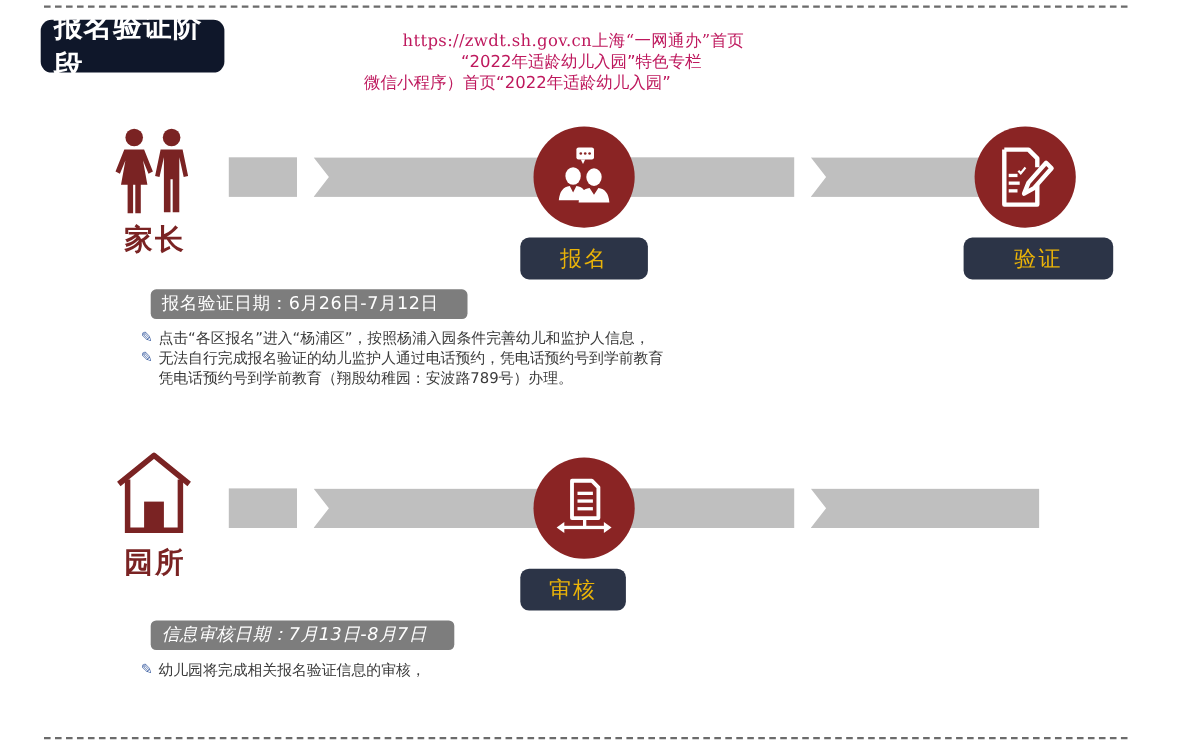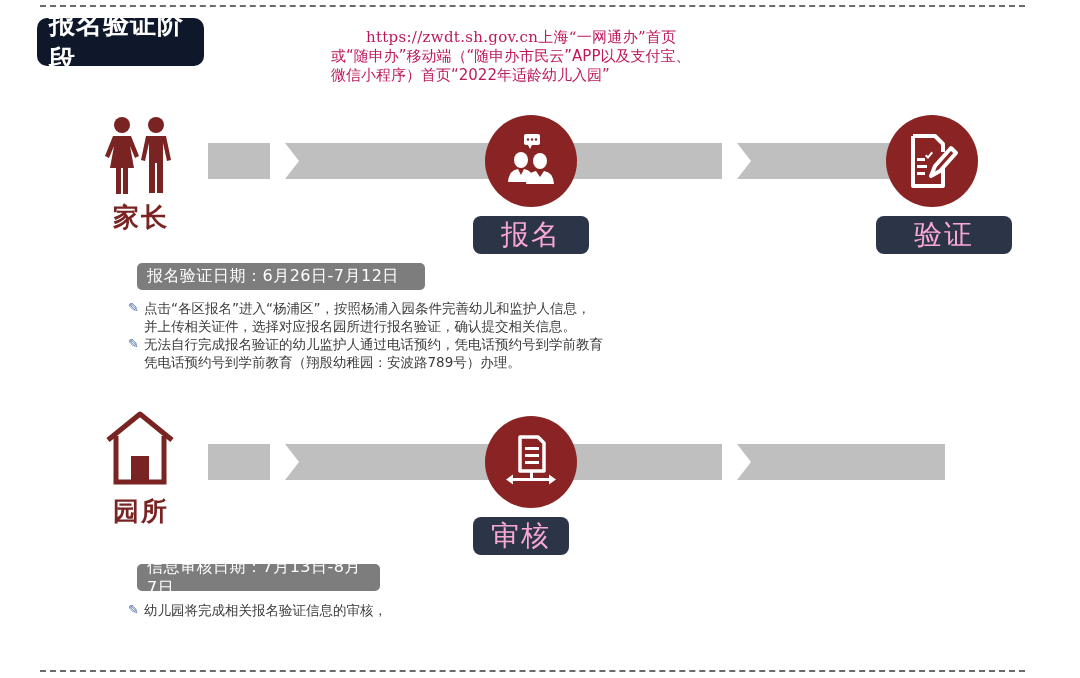--- a/index.html
+++ b/index.html
@@ -24,22 +24,22 @@
 
   .bar { position: absolute; height: 36px; background: #bfbfbf; }
   .chev { position: absolute; height: 36px; background: #bfbfbf;
           clip-path: polygon(0 0, 100% 0, 100% 100%, 0 100%, 14px 50%); }
 
   .node-circle {
     position: absolute; width: 92px; height: 92px; border-radius: 50%; background: #8a2424;
     display: flex; align-items: center; justify-content: center;
   }
   .node-label {
-    position: absolute; height: 38px; background: #2c3447; color: #f9a8d4; border-radius: 8px;
-    font-size: 28px; display: flex; align-items: center; justify-content: center; letter-spacing: 2px;
+    position: absolute; height: 38px; background: #2c3447; color: #eab308; border-radius: 8px;
+    font-size: 20px; display: flex; align-items: center; justify-content: center; letter-spacing: 2px;
   }
 
   .actor-label { color: #7a2323; font-size: 26px; font-weight: bold; letter-spacing: 2px; }
 
   .date-pill {
     position: absolute; height: 27px; background: #7d7d7d; color: #fff; border-radius: 5px;
     font-size: 16px; display: flex; align-items: center; padding: 0 10px; letter-spacing: 0.5px;
   }
 
   .note { position: absolute; color: #3a3a3a; font-size: 13.5px; line-height: 18px; }
@@ -49,21 +49,21 @@
 </style>
 </head>
 <body>
 
 <div class="dash top"></div>
 
 <div class="abs stage-title">报名验证阶段</div>
 
 <div class="abs url-block">
   <div class="l mono" style="padding-left:35px;">https://zwdt.sh.gov.cn上海“一网通办”首页</div>
-  <div class="l">或“随申办”移动端（“随申办市民云”APP以及支付宝、</div>
+  <div class="l" style="padding-left:88px;">“2022年适龄幼儿入园”特色专栏</div>
   <div class="l">微信小程序）首页“2022年适龄幼儿入园”</div>
 </div>
 
 <div class="abs" style="left:104px; top:116px; width:72px; height:78px;">
   <svg width="72" height="78" viewBox="0 0 72 78">
     <g fill="#7a2323">
       <circle cx="18" cy="9" r="8"></circle>
       <path d="M9 20 h18 l8 20 -4 2 -5 -12 4 22 h-6 v26 h-5 v-26 h-2 v26 h-5 v-26 h-6 l4 -22 -5 12 -4 -2z"></path>
       <circle cx="52" cy="9" r="8"></circle>
       <path d="M42 20 h20 l5 24 -4 1 -4 -18 v50 h-6 v-30 h-2 v30 h-6 v-50 l-4 18 -4 -1z"></path>
@@ -113,24 +113,20 @@
 <div class="node-label" style="left:876px; top:216px; width:136px;">验证</div>
 
 <div class="date-pill" style="left:137px; top:263px; width:288px;">报名验证日期：6月26日-7月12日</div>
 
 <div class="note" style="left:128px; top:299px;">
   <div class="item">
     <span class="pen">✎</span>
     <span class="txt">点击“各区报名”进入“杨浦区”，按照杨浦入园条件完善幼儿和监护人信息，</span>
   </div>
   <div class="item">
-    <span class="pen"></span>
-    <span class="txt">并上传相关证件，选择对应报名园所进行报名验证，确认提交相关信息。</span>
-  </div>
-  <div class="item">
     <span class="pen">✎</span>
     <span class="txt">无法自行完成报名验证的幼儿监护人通过电话预约，凭电话预约号到学前教育</span>
   </div>
   <div class="item">
     <span class="pen"></span>
     <span class="txt">凭电话预约号到学前教育（翔殷幼稚园：安波路789号）办理。</span>
   </div>
 </div>
 
 <div class="abs" style="left:104px; top:410px; width:72px; height:76px;">
@@ -158,21 +154,21 @@
         <rect x="25" y="30" width="14" height="3"></rect>
       <rect x="30" y="40" width="3" height="8"></rect>
       <rect x="12" y="47" width="38" height="3"></rect>
       <path d="M6 48.5 l7 -5 v10z"></path>
         <path d="M56 48.5 l-7 -5 v10z"></path>
     </g>
   </svg>
 </div>
 <div class="node-label" style="left:473px; top:517px; width:96px;">审核</div>
 
-<div class="date-pill" style="left:137px; top:564px; width:243px;">信息审核日期：7月13日-8月7日</div>
+<div class="date-pill" style="left:137px; top:564px; width:276px;font-style:italic;">信息审核日期：7月13日-8月7日</div>
 
 <div class="note" style="left:128px; top:601px;">
   <div class="item">
     <span class="pen">✎</span>
     <span class="txt">幼儿园将完成相关报名验证信息的审核，</span>
   </div>
   <div class="item">
     <span class="pen"></span>
   </div>
 </div>

